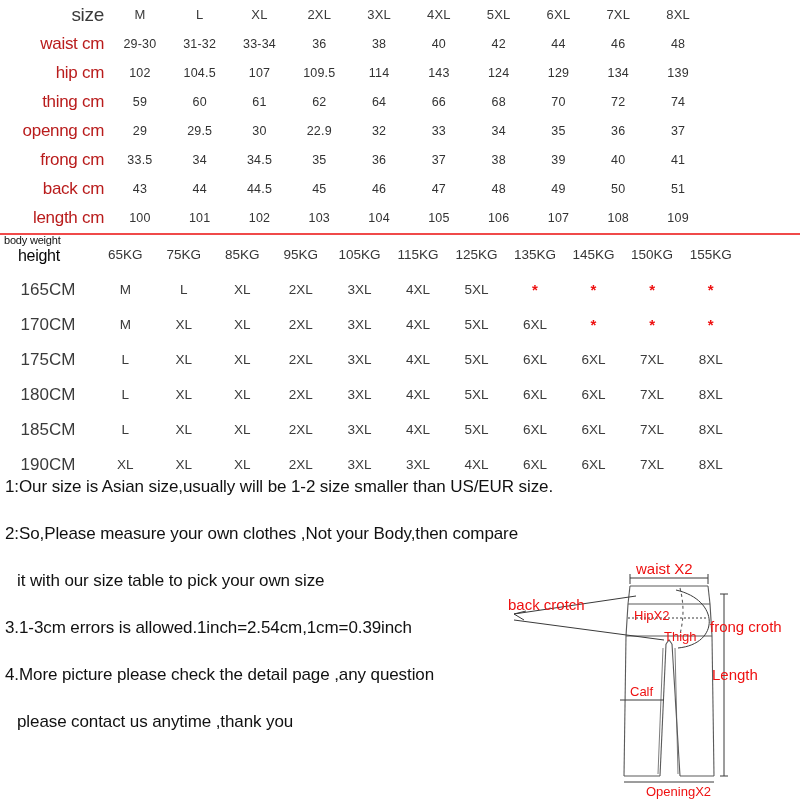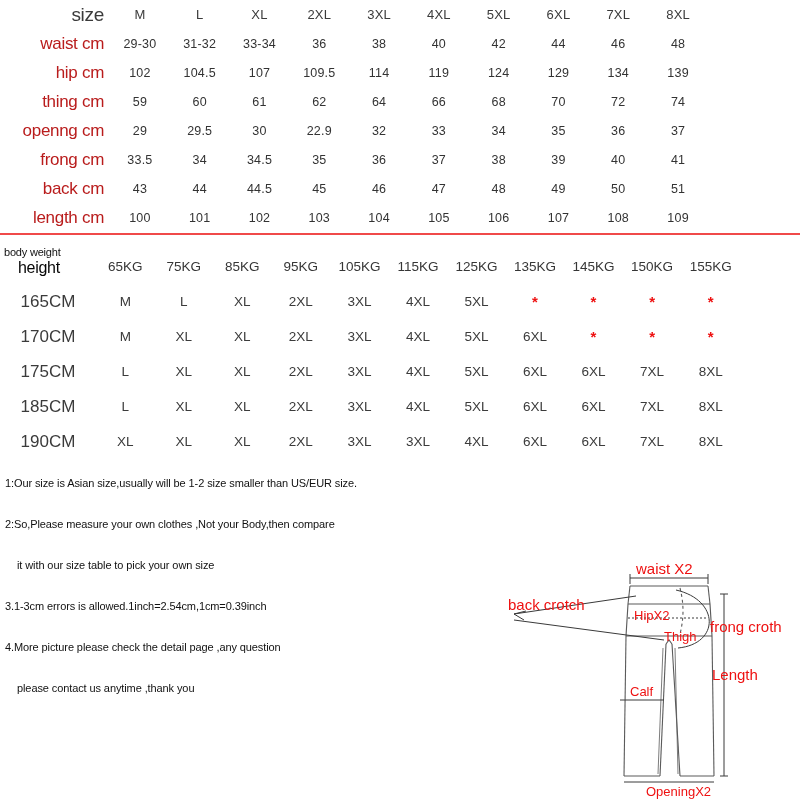--- a/index.html
+++ b/index.html
@@ -59,21 +59,21 @@
     width: 800px;
     height: 2px;
     background: #f04a4a;
   }
   #rule-top { top: 233px; }
 
   
   #hw-table {
     position: absolute;
     left: 0;
-    top: 248px;
+    top: 236px;
     width: 740px;
     border-collapse: collapse;
     table-layout: fixed;
   }
   #hw-table td {
     padding: 0;
     height: 35px;
     text-align: center;
     vertical-align: middle;
     font-size: 13.5px;
@@ -122,21 +122,21 @@
   }
 
   
   #notes {
     position: absolute;
     left: 5px;
     top: 478px;
     width: 620px;
   }
   .note-line {
-    font-size: 11px;
+    font-size: 17px;
     color: #111;
     line-height: 1;
     margin-bottom: 30px;
     white-space: nowrap;
     letter-spacing: -0.1px;
   }
   .note-line.indent { padding-left: 12px; }
 
   
   #diagram {
@@ -187,21 +187,21 @@
       <td>48</td>
     </tr>
 
     <tr>
       <td class="rowhead">hip cm</td>
       <td>102</td>
       <td>104.5</td>
       <td>107</td>
       <td>109.5</td>
       <td>114</td>
-      <td>119</td>
+      <td>143</td>
       <td>124</td>
       <td>129</td>
       <td>134</td>
       <td>139</td>
     </tr>
 
     <tr>
       <td class="rowhead">thing cm</td>
       <td>59</td>
       <td>60</td>
@@ -333,20 +333,34 @@
       <td>2XL</td>
       <td>3XL</td>
       <td>4XL</td>
       <td>5XL</td>
       <td>6XL</td>
       <td>6XL</td>
       <td>7XL</td>
       <td>8XL</td>
     </tr>
 
+    <tr>
+      <td class="hw-rowhead">180CM</td>
+      <td>L</td>
+      <td>XL</td>
+      <td>XL</td>
+      <td>2XL</td>
+      <td>3XL</td>
+      <td>4XL</td>
+      <td>5XL</td>
+      <td>6XL</td>
+      <td>6XL</td>
+      <td>7XL</td>
+      <td>8XL</td>
+    </tr>
 
     <tr>
       <td class="hw-rowhead">185CM</td>
       <td>L</td>
       <td>XL</td>
       <td>XL</td>
       <td>2XL</td>
       <td>3XL</td>
       <td>4XL</td>
       <td>5XL</td>

